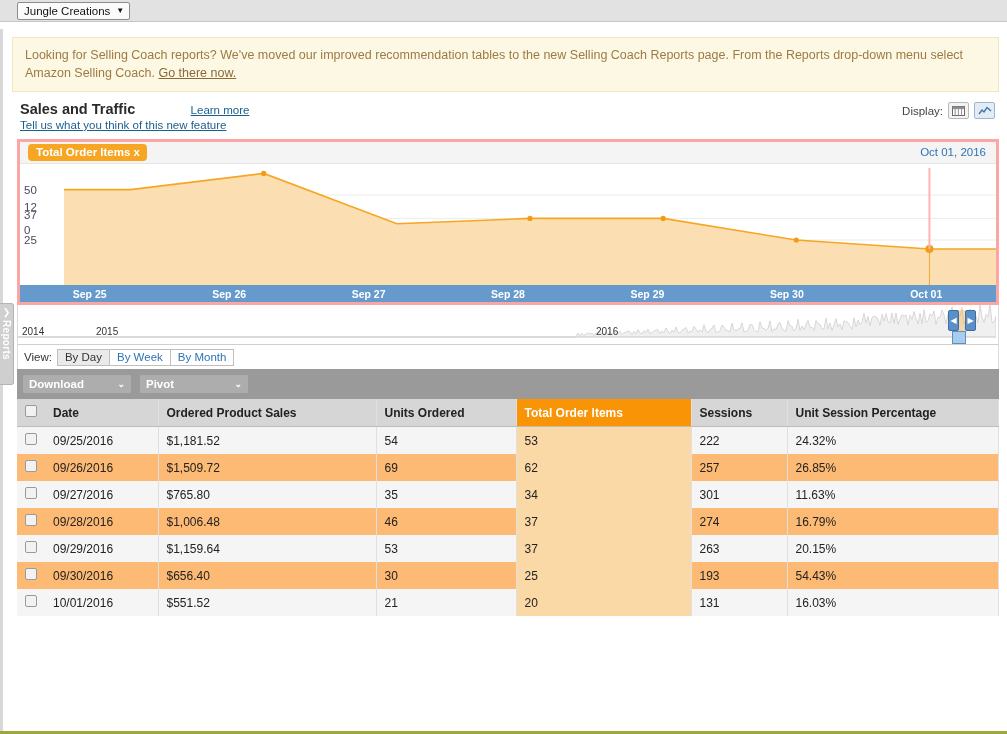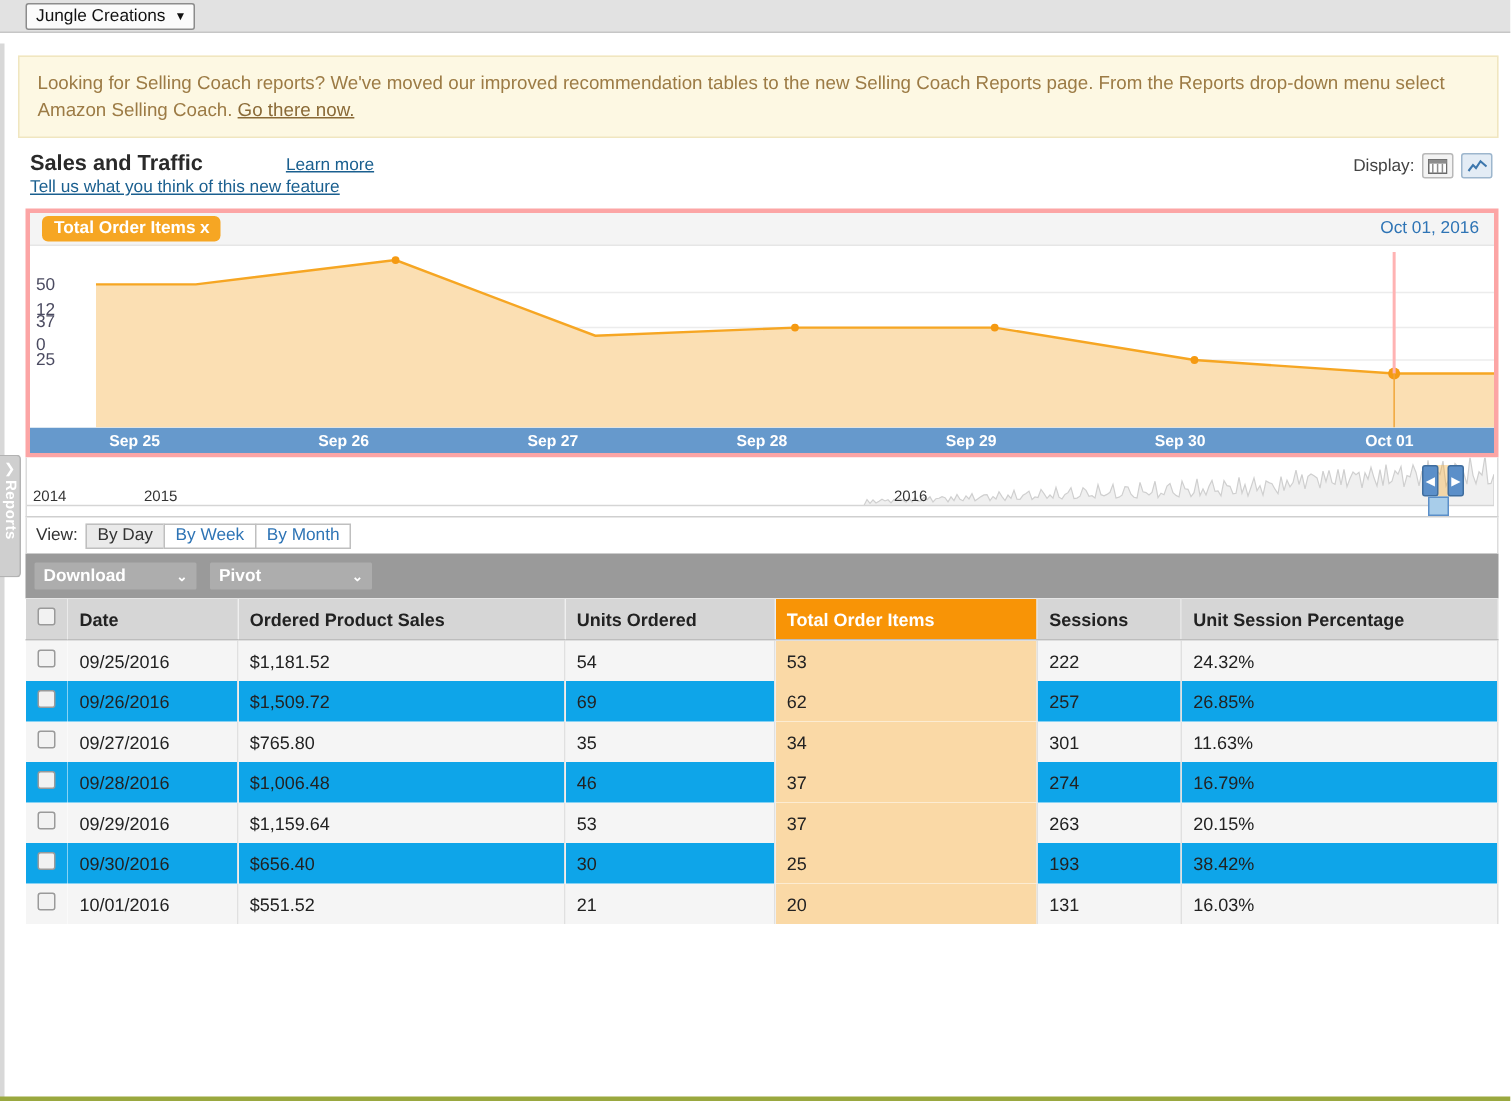--- a/index.html
+++ b/index.html
@@ -209,21 +209,21 @@
     padding: 6px 8px; border-right: 1px solid #e0e0e0;
     color: #222; overflow: hidden; white-space: nowrap;
   }
   thead th {
     background: #d6d6d6; font-weight: bold; color: #222;
     border-bottom: 1px solid #bdbdbd; height: 16px;
   }
   thead th.hl { background: #f89406; color: #fff; }
   tbody tr { height: 23px; }
   tbody tr.odd td { background: #f5f5f5; }
-  tbody tr.even td { background: #0ea5e9; }
+  tbody tr.even td { background: #fdba74; }
   tbody td.hl { background: #fad9a6 !important; }
   td.chk, th.chk { width: 28px; padding-left: 8px; border-right: none; }
   .cbx {
     width: 12px; height: 12px; border: 1px solid #9a9a9a;
     background: #f2f2f2; border-radius: 2px; display: inline-block;
     cursor: pointer;
   }
   .spacer-fill { height: 160px; background: #fff; }
 
   
@@ -440,21 +440,21 @@
               <td>263</td>
               <td>20.15%</td>
             </tr>
             <tr class="even">
               <td class="chk"><span class="cbx"></span></td>
               <td>09/30/2016</td>
               <td>$656.40</td>
               <td>30</td>
               <td class="hl">25</td>
               <td>193</td>
-              <td>38.42%</td>
+              <td>54.43%</td>
             </tr>
             <tr class="odd">
               <td class="chk"><span class="cbx"></span></td>
               <td>10/01/2016</td>
               <td>$551.52</td>
               <td>21</td>
               <td class="hl">20</td>
               <td>131</td>
               <td>16.03%</td>
             </tr>

